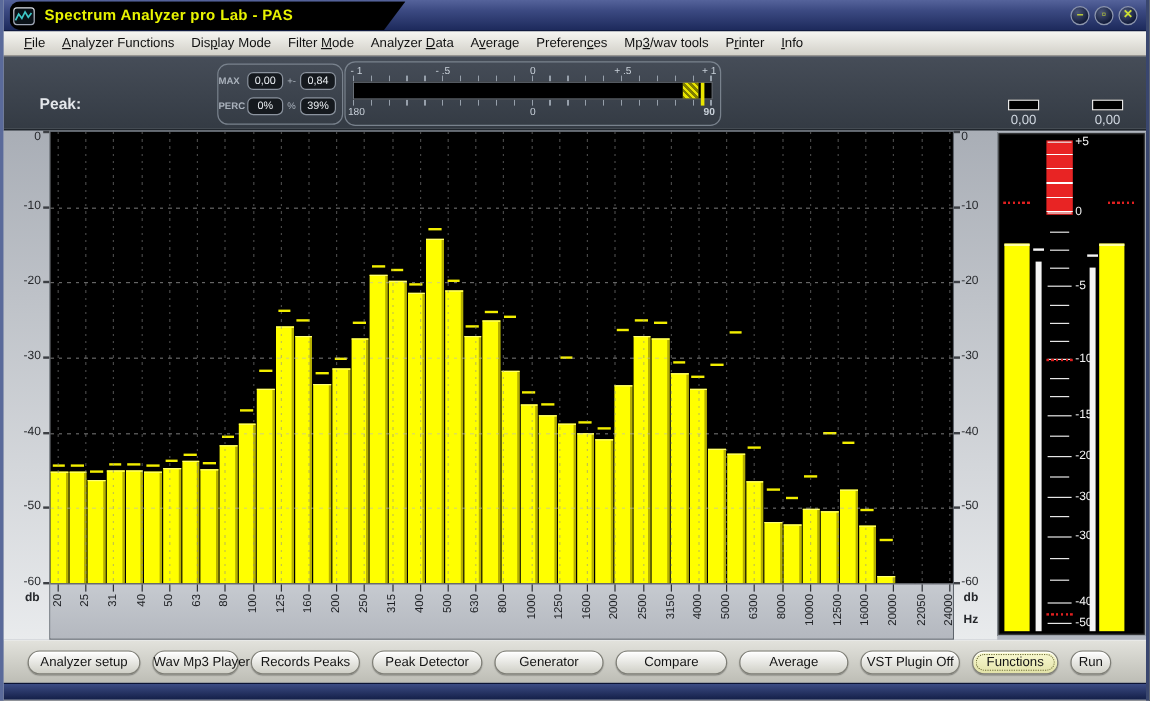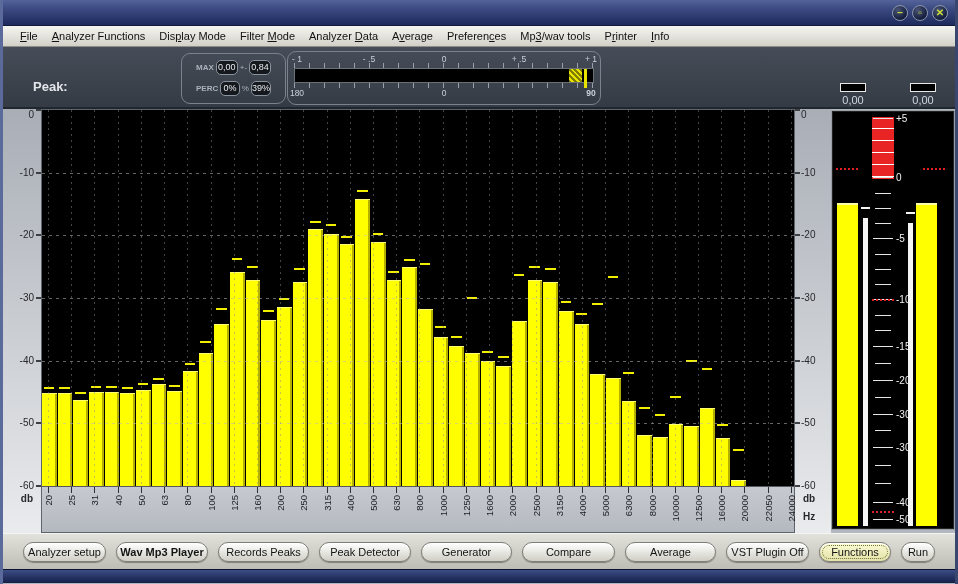--- a/index.html
+++ b/index.html
@@ -31,21 +31,21 @@
   .menu-item{ font-size:11px; color:#111; padding:2px 7px; white-space:nowrap; }
   .menu-item u{ text-decoration:underline; }
 
   
   .toppanel{ position:relative; height:62px; background:linear-gradient(#464d58,#343b44);
     border-bottom:2px solid #20262d; }
   .peak-label{ position:absolute; left:30px; top:32px; color:#e3e6ea; font-size:13px; font-weight:bold; }
   .peak-value{ position:absolute; left:80px; top:8px; color:#d4e62e; font-size:31px; font-weight:bold;
     letter-spacing:1px; text-shadow:1px 1px 1px #101010; }
   .mp-group{ position:absolute; left:178px; top:6px; width:105px; height:51px;
-    border:1px solid #79828d; border-radius:9px; padding:3px 14px; }
+    border:1px solid #79828d; border-radius:9px; padding:3px 0; }
   .mp-row{ display:flex; align-items:center; height:21px; gap:2px; }
   .mp-lbl{ font-size:8px; color:#aab2bc; font-weight:bold; width:22px; }
   .mp-box{ background:#15191e; border:1px solid #8b939e; border-radius:5px; color:#e8ecf0;
     font-size:9px; width:30px; height:15px; line-height:13px; text-align:center; }
   .mp-sep{ font-size:8px; color:#aab2bc; width:10px; text-align:center; }
 
   .slider-group{ position:absolute; left:284px; top:4px; width:314px; height:54px;
     border:1px solid #79828d; border-radius:9px; padding:2px 6px 0 6px; }
   .sl-row{ position:relative; height:9px; }
   .sl-lab{ position:absolute; transform:translateX(-50%); font-size:8.5px; color:#c9d1da; top:0; white-space:nowrap; }
@@ -118,20 +118,28 @@
   .btn.focused{ background:linear-gradient(#fbfbd4,#e2e2a8); outline:1px dotted #70703a; outline-offset:-4px; }
   .btn.bold{ font-weight:normal; }
   .statusbar{ height:14px; background:linear-gradient(#3c4c84,#141f48); border-top:1px solid #0c1434; }
 </style>
 </head>
 <body>
 
 <div class="window">
 
   <div class="titlebar">
+    <div class="title-tab">
+      <span class="app-icon">
+        <svg viewBox="0 0 18 14">
+            <polyline points="1,11 4,5 7,9 10,3 13,8 16,4" fill="none" stroke="#3ec8c8" stroke-width="1.6"></polyline>
+          </svg>
+      </span>
+      <span class="title-text">Spectrum Analyzer pro Lab - PAS</span>
+    </div>
     <div class="win-btns">
       <div class="win-btn">–</div>
       <div class="win-btn">▫</div>
       <div class="win-btn">✕</div>
     </div>
   </div>
 
   <div class="menubar">
       <div class="menu-item"><u>F</u>ile</div>
       <div class="menu-item"><u>A</u>nalyzer Functions</div>
@@ -569,22 +577,22 @@
         <div class="vu-dash" style="top: 84.6%;"></div>
         <div class="vu-dash" style="top: 88.9%;"></div>
         <div class="vu-reddot" style="top: 45%; left: 40px; width: 22px;"></div>
         <div class="vu-reddot" style="top: 95.8%; left: 40px; width: 22px;"></div>
         <div class="vu-reddot" style="top: 13.6%; left: 4px; width: 23px;"></div>
         <div class="vu-reddot" style="top: 13.6%; left: 91px; width: 23px;"></div>
       </div>
   </div>
 
   <div class="bottombar">
-      <div class="btn" style="width: 83px;">Analyzer setup</div>
-      <div class="btn" style="width: 92px; font-weight: bold;">Wav Mp3 Player</div>
+      <div class="btn" style="width: 94px;">Analyzer setup</div>
+      <div class="btn" style="width: 72px;">Wav Mp3 Player</div>
       <div class="btn" style="width: 91px;">Records Peaks</div>
       <div class="btn" style="width: 92px;">Peak Detector</div>
       <div class="btn" style="width: 91px;">Generator</div>
       <div class="btn" style="width: 93px;">Compare</div>
       <div class="btn" style="width: 91px;">Average</div>
       <div class="btn" style="width: 83px;">VST Plugin Off</div>
       <div class="btn focused" style="width: 72px;">Functions</div>
       <div class="btn bold" style="width: 34px;">Run</div>
     </div>
   <div class="statusbar"></div>

